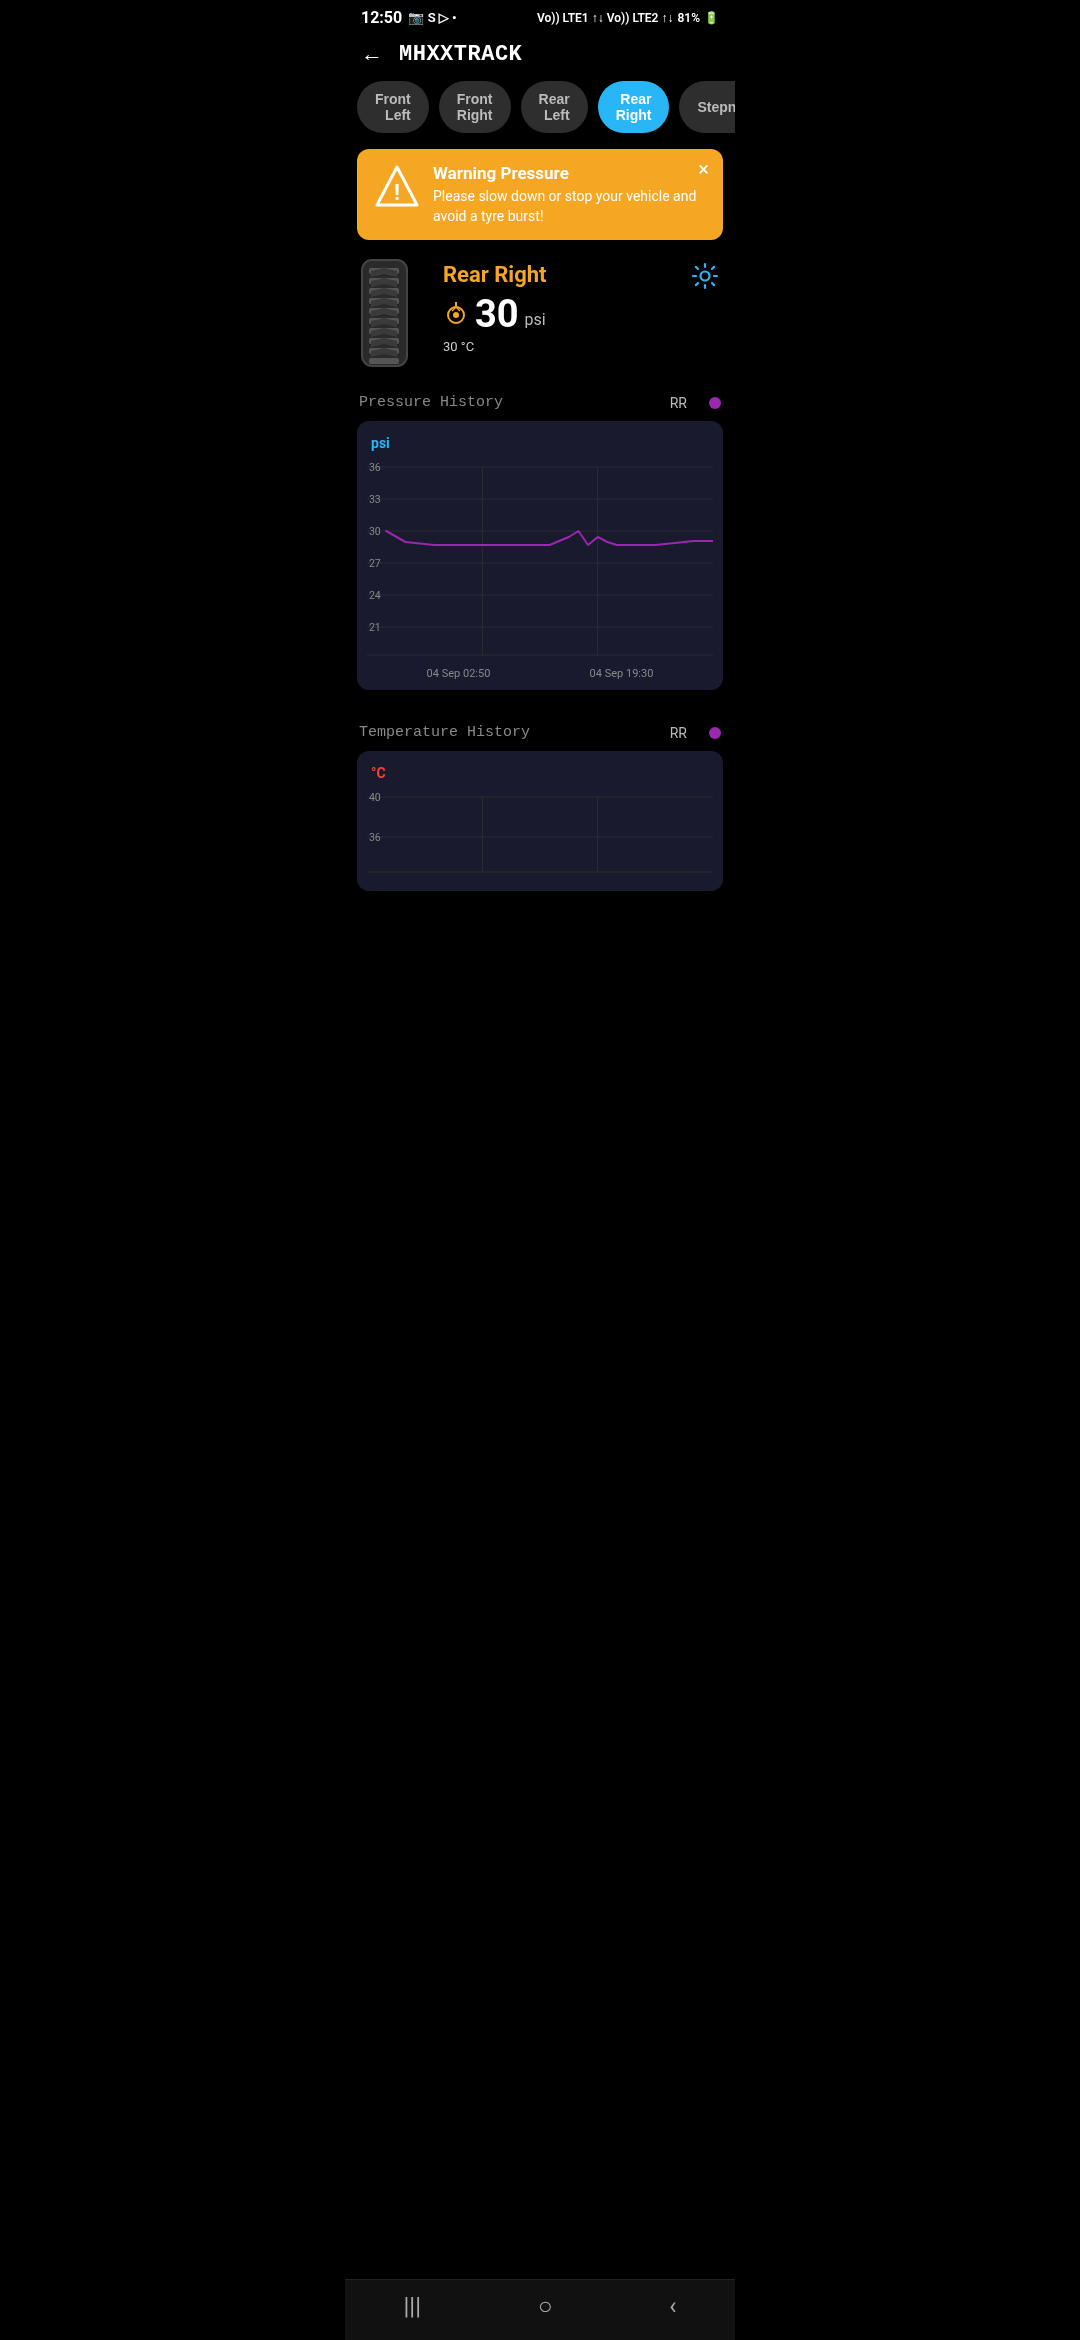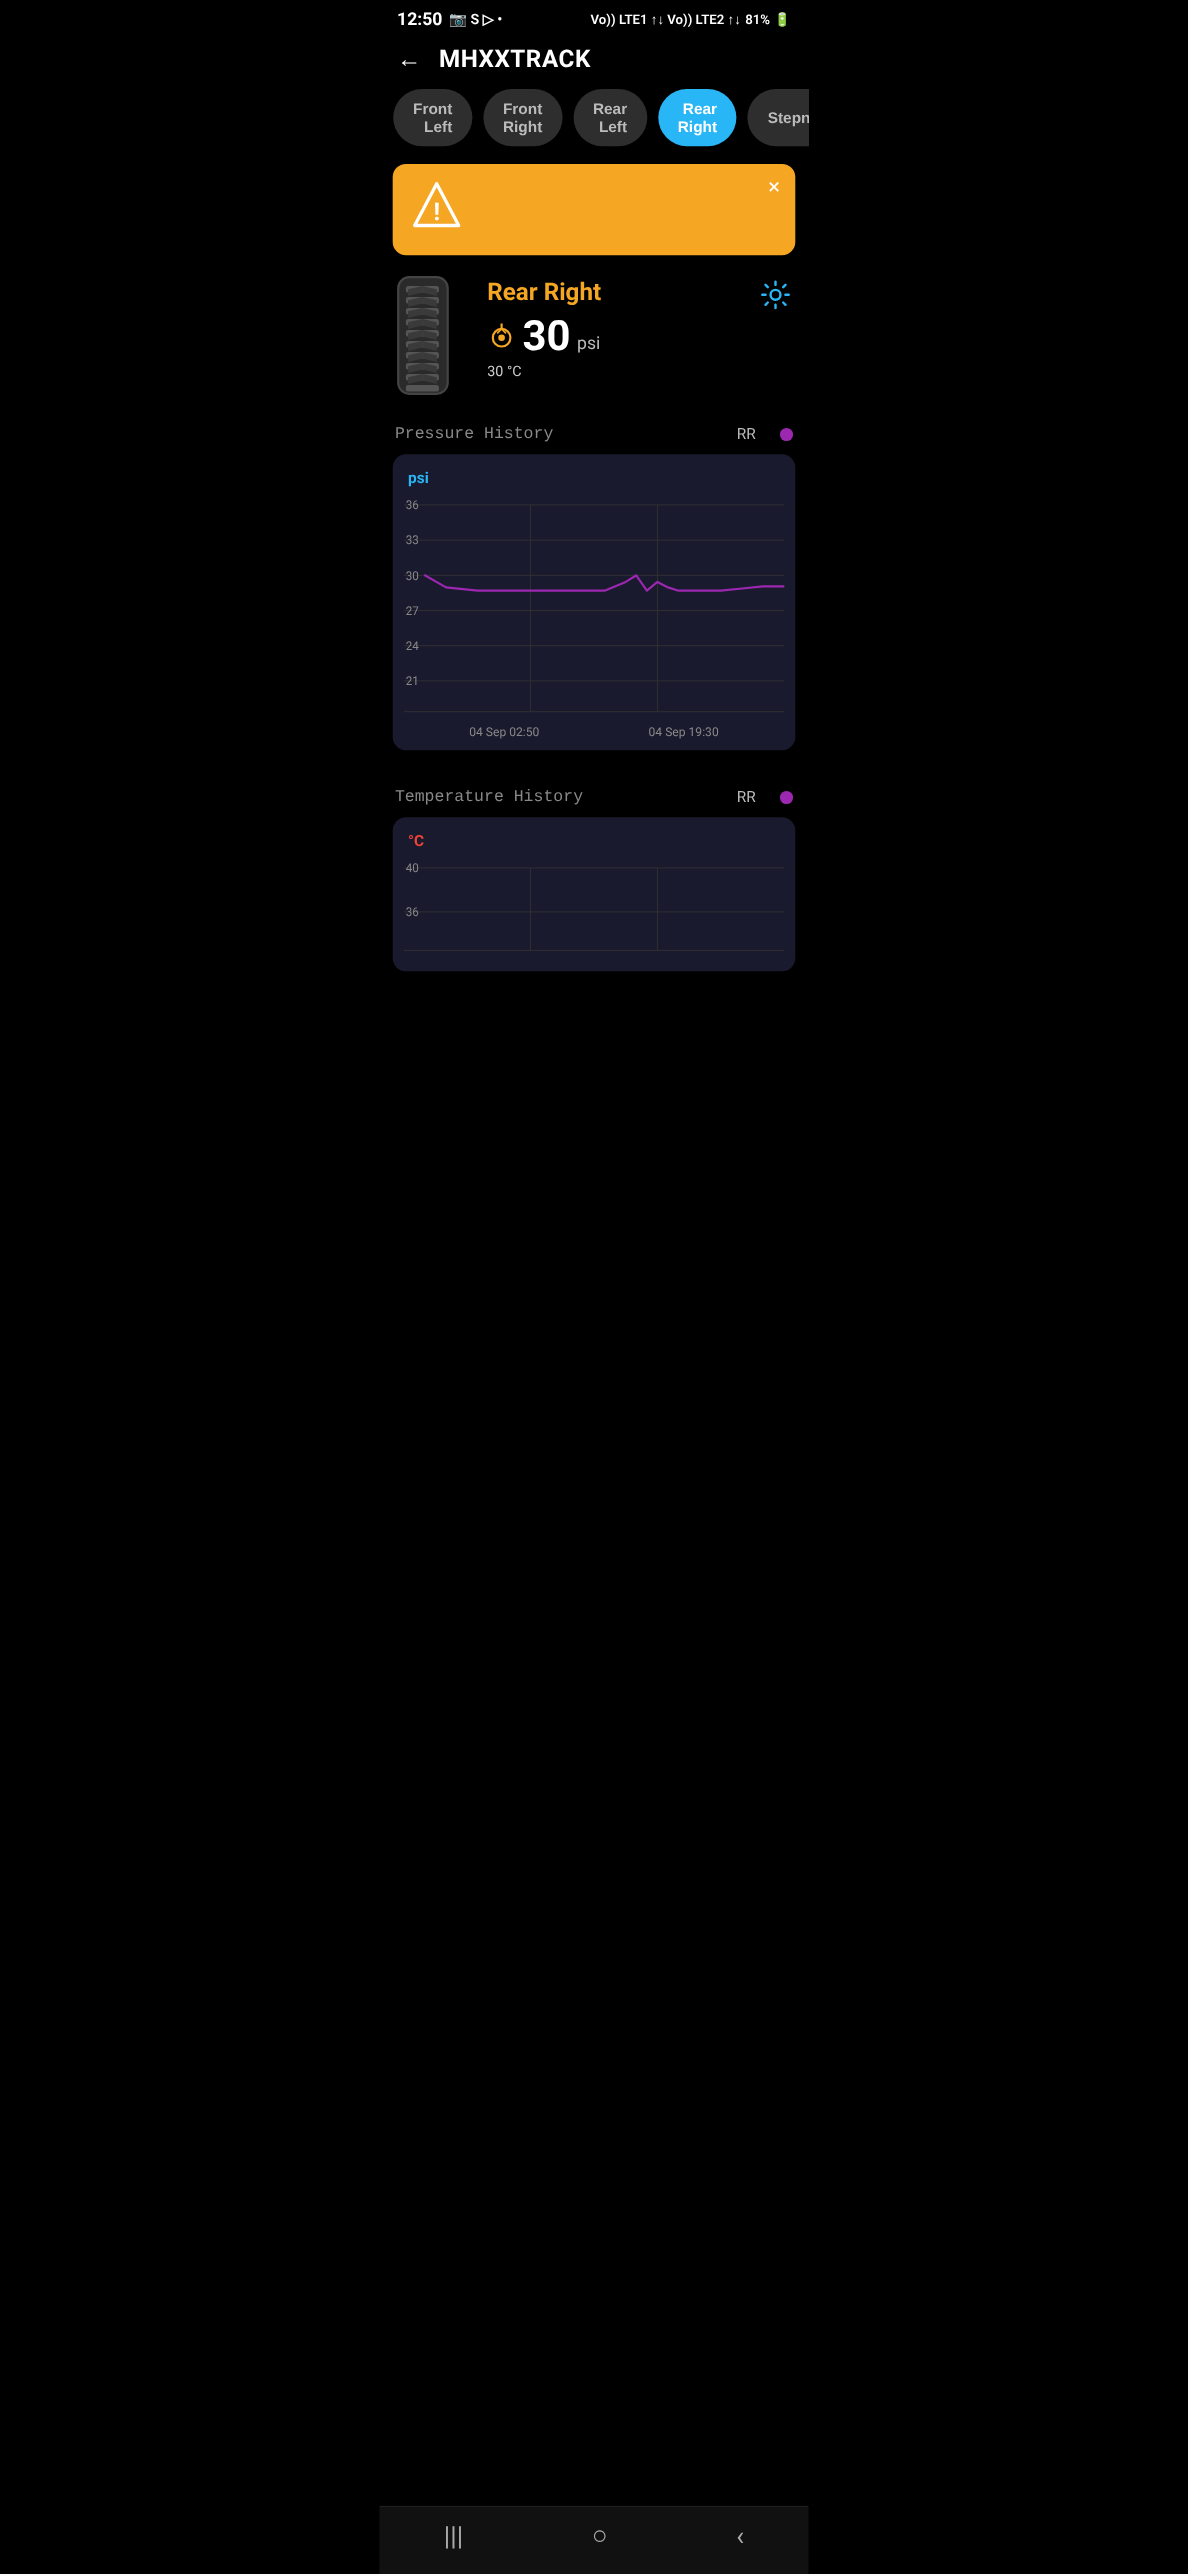--- a/index.html
+++ b/index.html
@@ -37,20 +37,21 @@
     }
     .back-arrow {
       font-size: 22px;
       cursor: pointer;
       color: #fff;
     }
     .header-title {
       font-size: 22px;
       font-weight: 700;
       letter-spacing: 0.5px;
+      font-family: Liberation Mono, monospace;
     }
 
     
     .tab-bar {
       display: flex;
       gap: 10px;
       padding: 0 12px 16px;
       overflow-x: auto;
       scrollbar-width: none;
     }
@@ -276,20 +277,24 @@
   <button class="tab-item active">Rear<br>Right</button>
   <button class="tab-item">Stepney</button>
 </div>
 
 <div class="warning-banner">
   <div class="warning-icon">
     <svg width="48" height="48" viewBox="0 0 48 48">
       <polygon points="24,4 44,42 4,42" fill="none" stroke="white" stroke-width="3" stroke-linejoin="round"></polygon>
       <text x="24" y="37" text-anchor="middle" font-size="22" font-weight="bold" fill="white">!</text>
     </svg>
+  </div>
+  <div class="warning-text-block">
+    <div class="warning-title">Warning Pressure</div>
+    <div class="warning-msg">Please slow down or stop your vehicle and avoid a tyre burst!</div>
   </div>
   <span class="warning-close">×</span>
 </div>
 
 <div class="tire-info">
 
   <div class="tire-graphic">
     <svg class="tire-svg" viewBox="0 0 55 110" xmlns="http://www.w3.org/2000/svg">
       <rect x="5" y="2" width="45" height="106" rx="10" ry="10" fill="#2a2a2a" stroke="#444" stroke-width="2"></rect>
 

